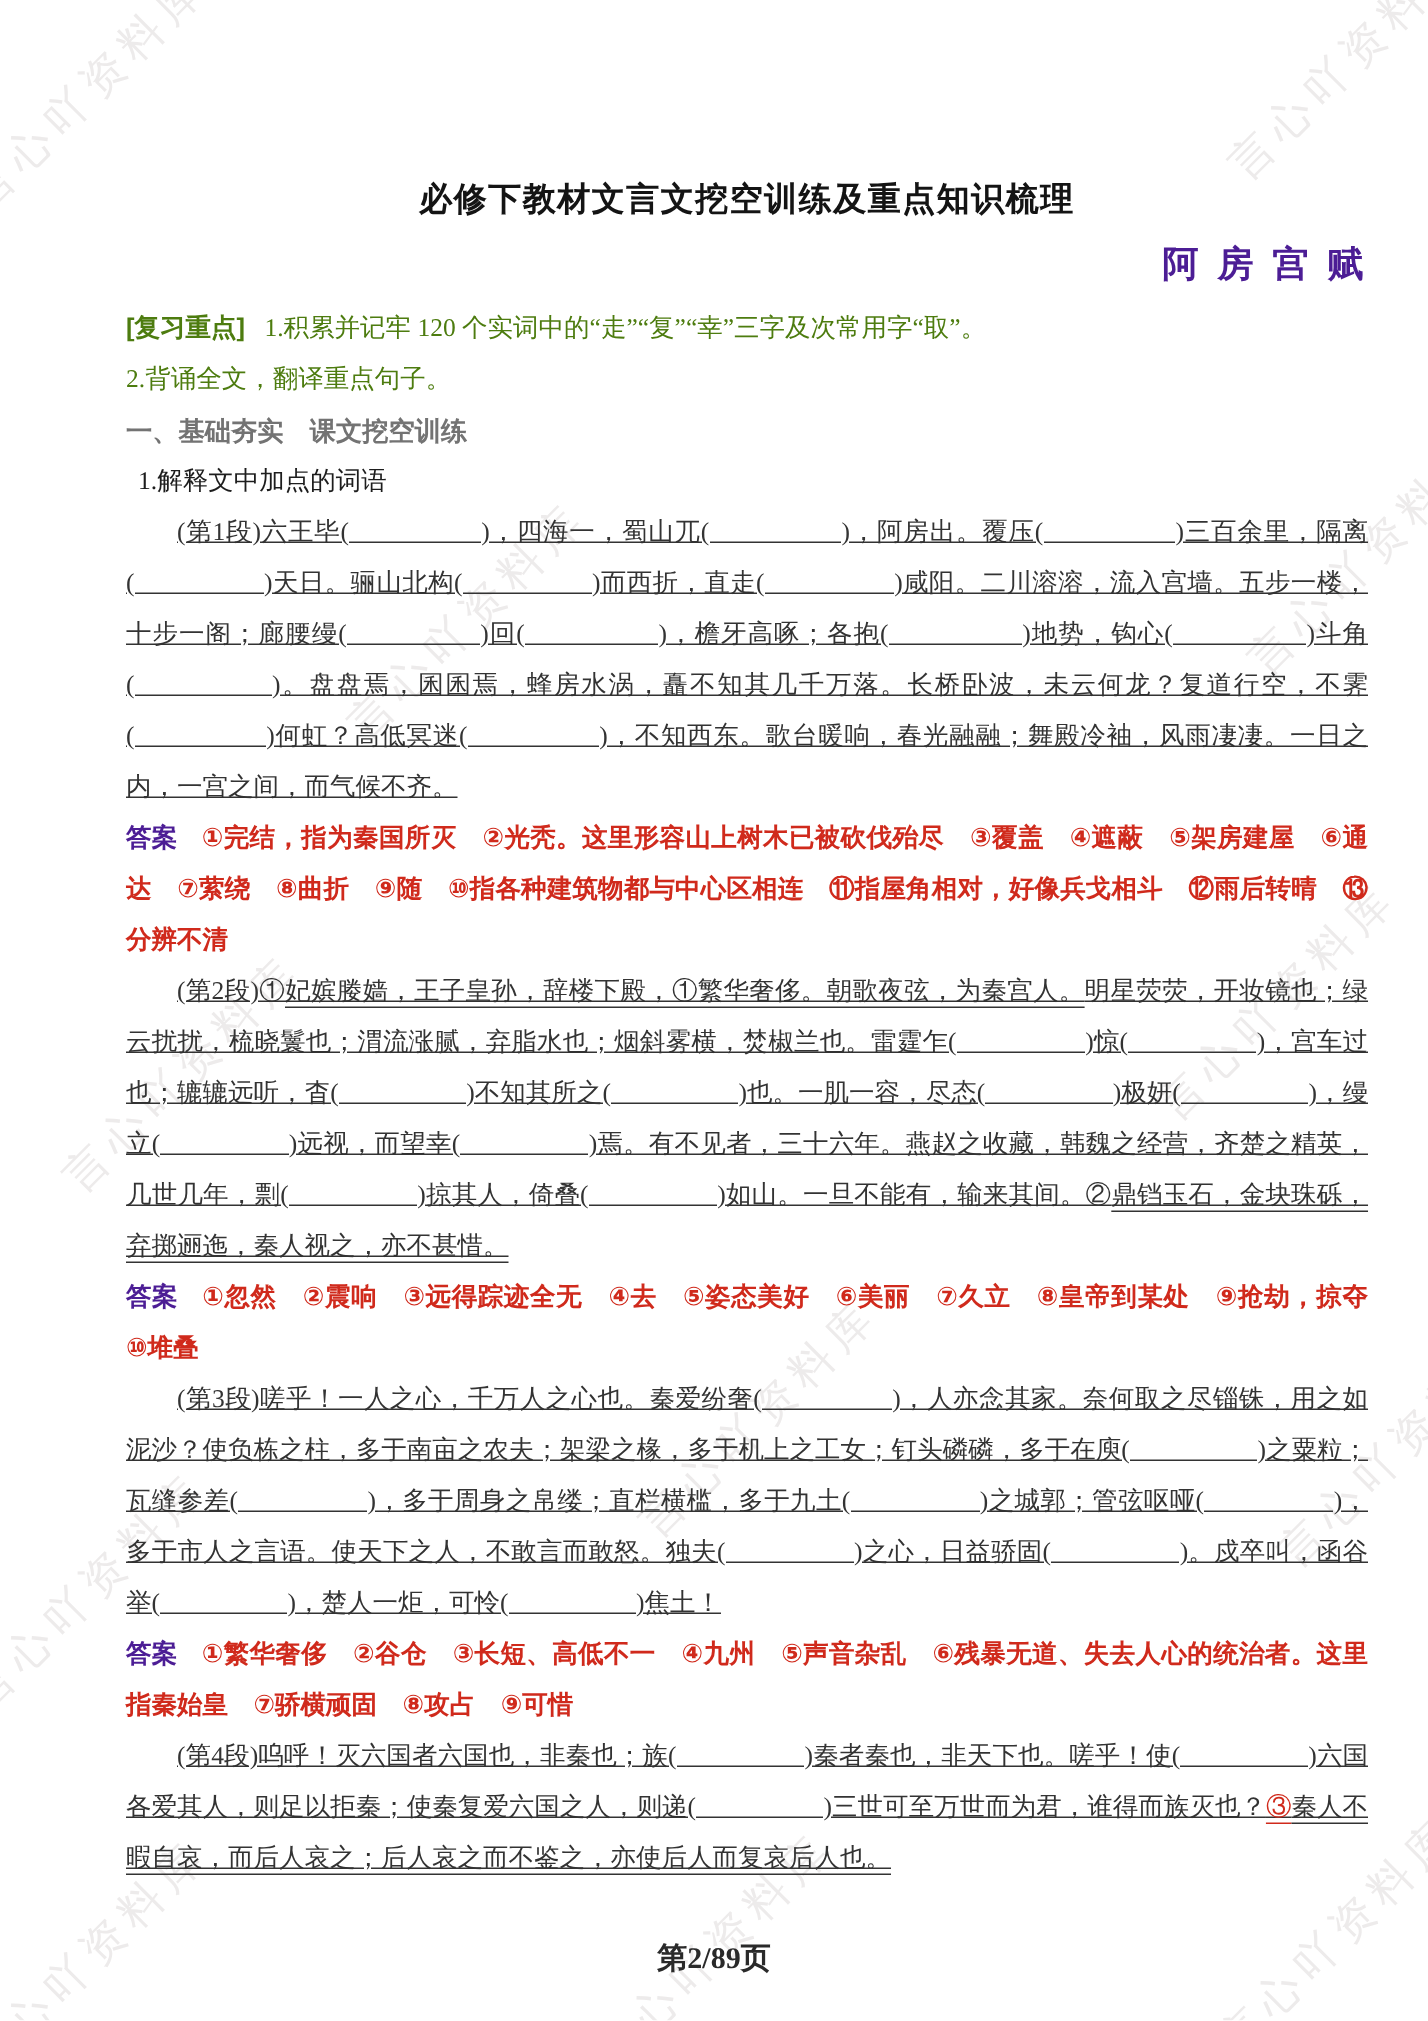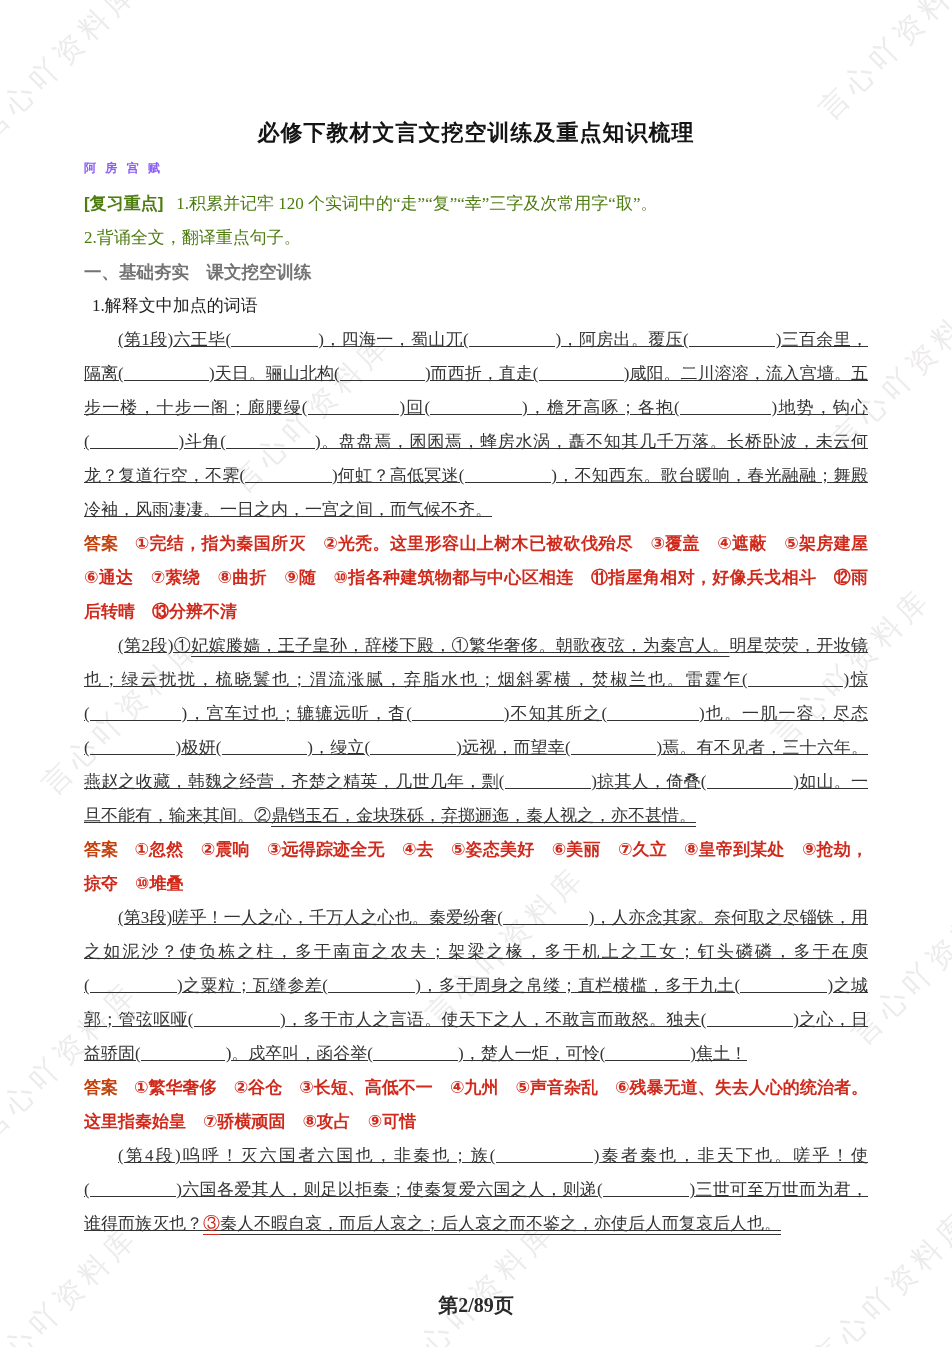--- a/index.html
+++ b/index.html
@@ -19,38 +19,38 @@
     position: absolute;
     font-family: "Liberation Sans", "DejaVu Sans", sans-serif;
     font-size: 29px;
     letter-spacing: 6px;
     color: #edebeb;
     white-space: nowrap;
     transform: rotate(-45deg);
     transform-origin: left center;
   }
   
-  .content { position: relative; z-index: 1; padding: 0 84px; }
+  .content { position: relative; z-index: 1; padding: 0 40px; margin-left: 44px; }
   .doc-title {
     margin: 0;
     padding-top: 118px;
     text-align: center;
     font-family: "Liberation Sans", "DejaVu Sans", sans-serif;
     font-size: 22px;
     font-weight: bold;
     color: #141414;
     letter-spacing: 1px;
   }
   .doc-subtitle {
     margin: 12px 0 10px 0;
-    text-align: left;
+    text-align: right;
     font-family: "Liberation Sans", "DejaVu Sans", sans-serif;
-    font-size: 12px;
+    font-size: 24px;
     font-weight: bold;
-    color: #8b5cf6;
+    color: #4c1d95;
     letter-spacing: 3px;
   }
   p { margin: 0; font-size: 17px; line-height: 34px; }
   .review-line { color: #4d7c0f; }
   .review-label { font-weight: bold; font-family: "Liberation Sans", "DejaVu Sans", sans-serif; margin-right: 13px; }
   .section-heading {
     font-weight: bold;
     font-family: "Liberation Sans", "DejaVu Sans", sans-serif;
     color: #737373;
     font-size: 17.5px;
@@ -66,21 +66,21 @@
     text-underline-offset: 5px;
     text-decoration-thickness: 1px;
   }
   .r { color: #d02a1c; }
   .answer {
     color: #d02a1c;
     font-family: "Liberation Sans", "DejaVu Sans", sans-serif;
     font-weight: bold;
     text-align: justify;
   }
-  .answer .ans-label { margin-right: 16px; color: #c2410c; }
+  .answer .ans-label { margin-right: 16px; color: #4c1d95; }
   .footer {
     position: absolute;
     z-index: 1;
     left: 0; right: 0;
     bottom: 28px;
     text-align: center;
     font-size: 20px;
     color: #2a2a2a;
     font-weight: bold;
   }

